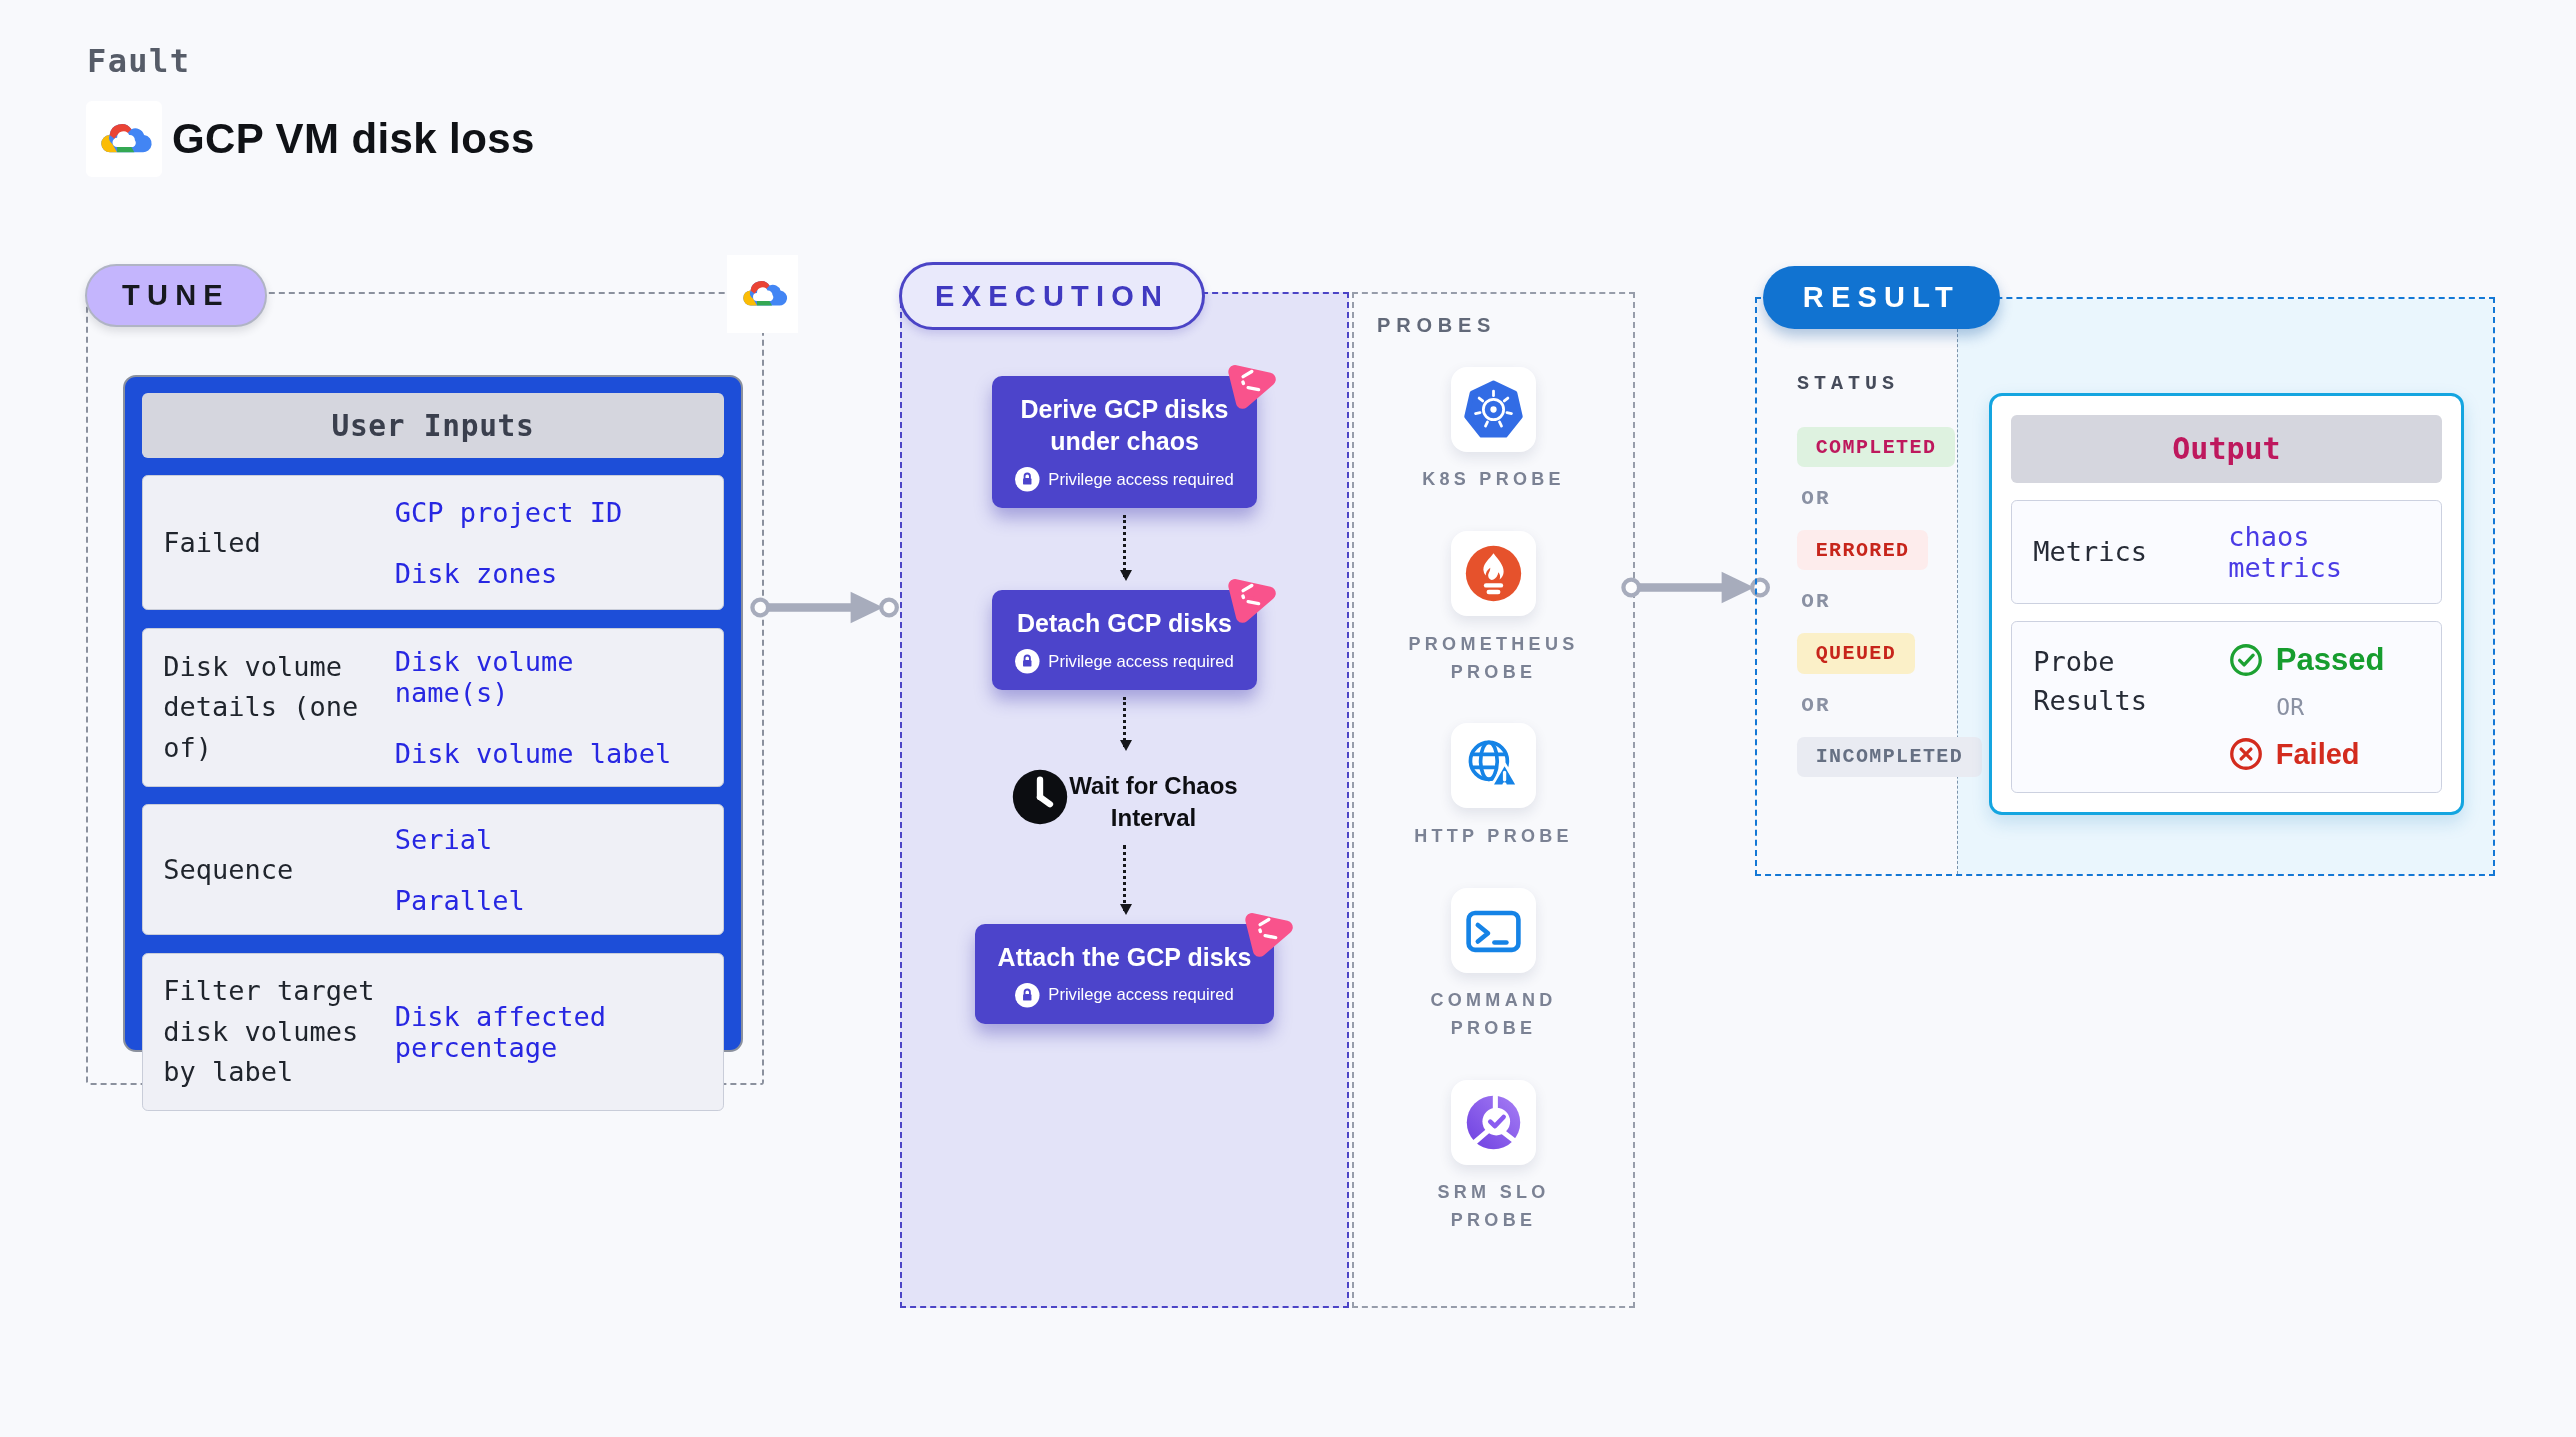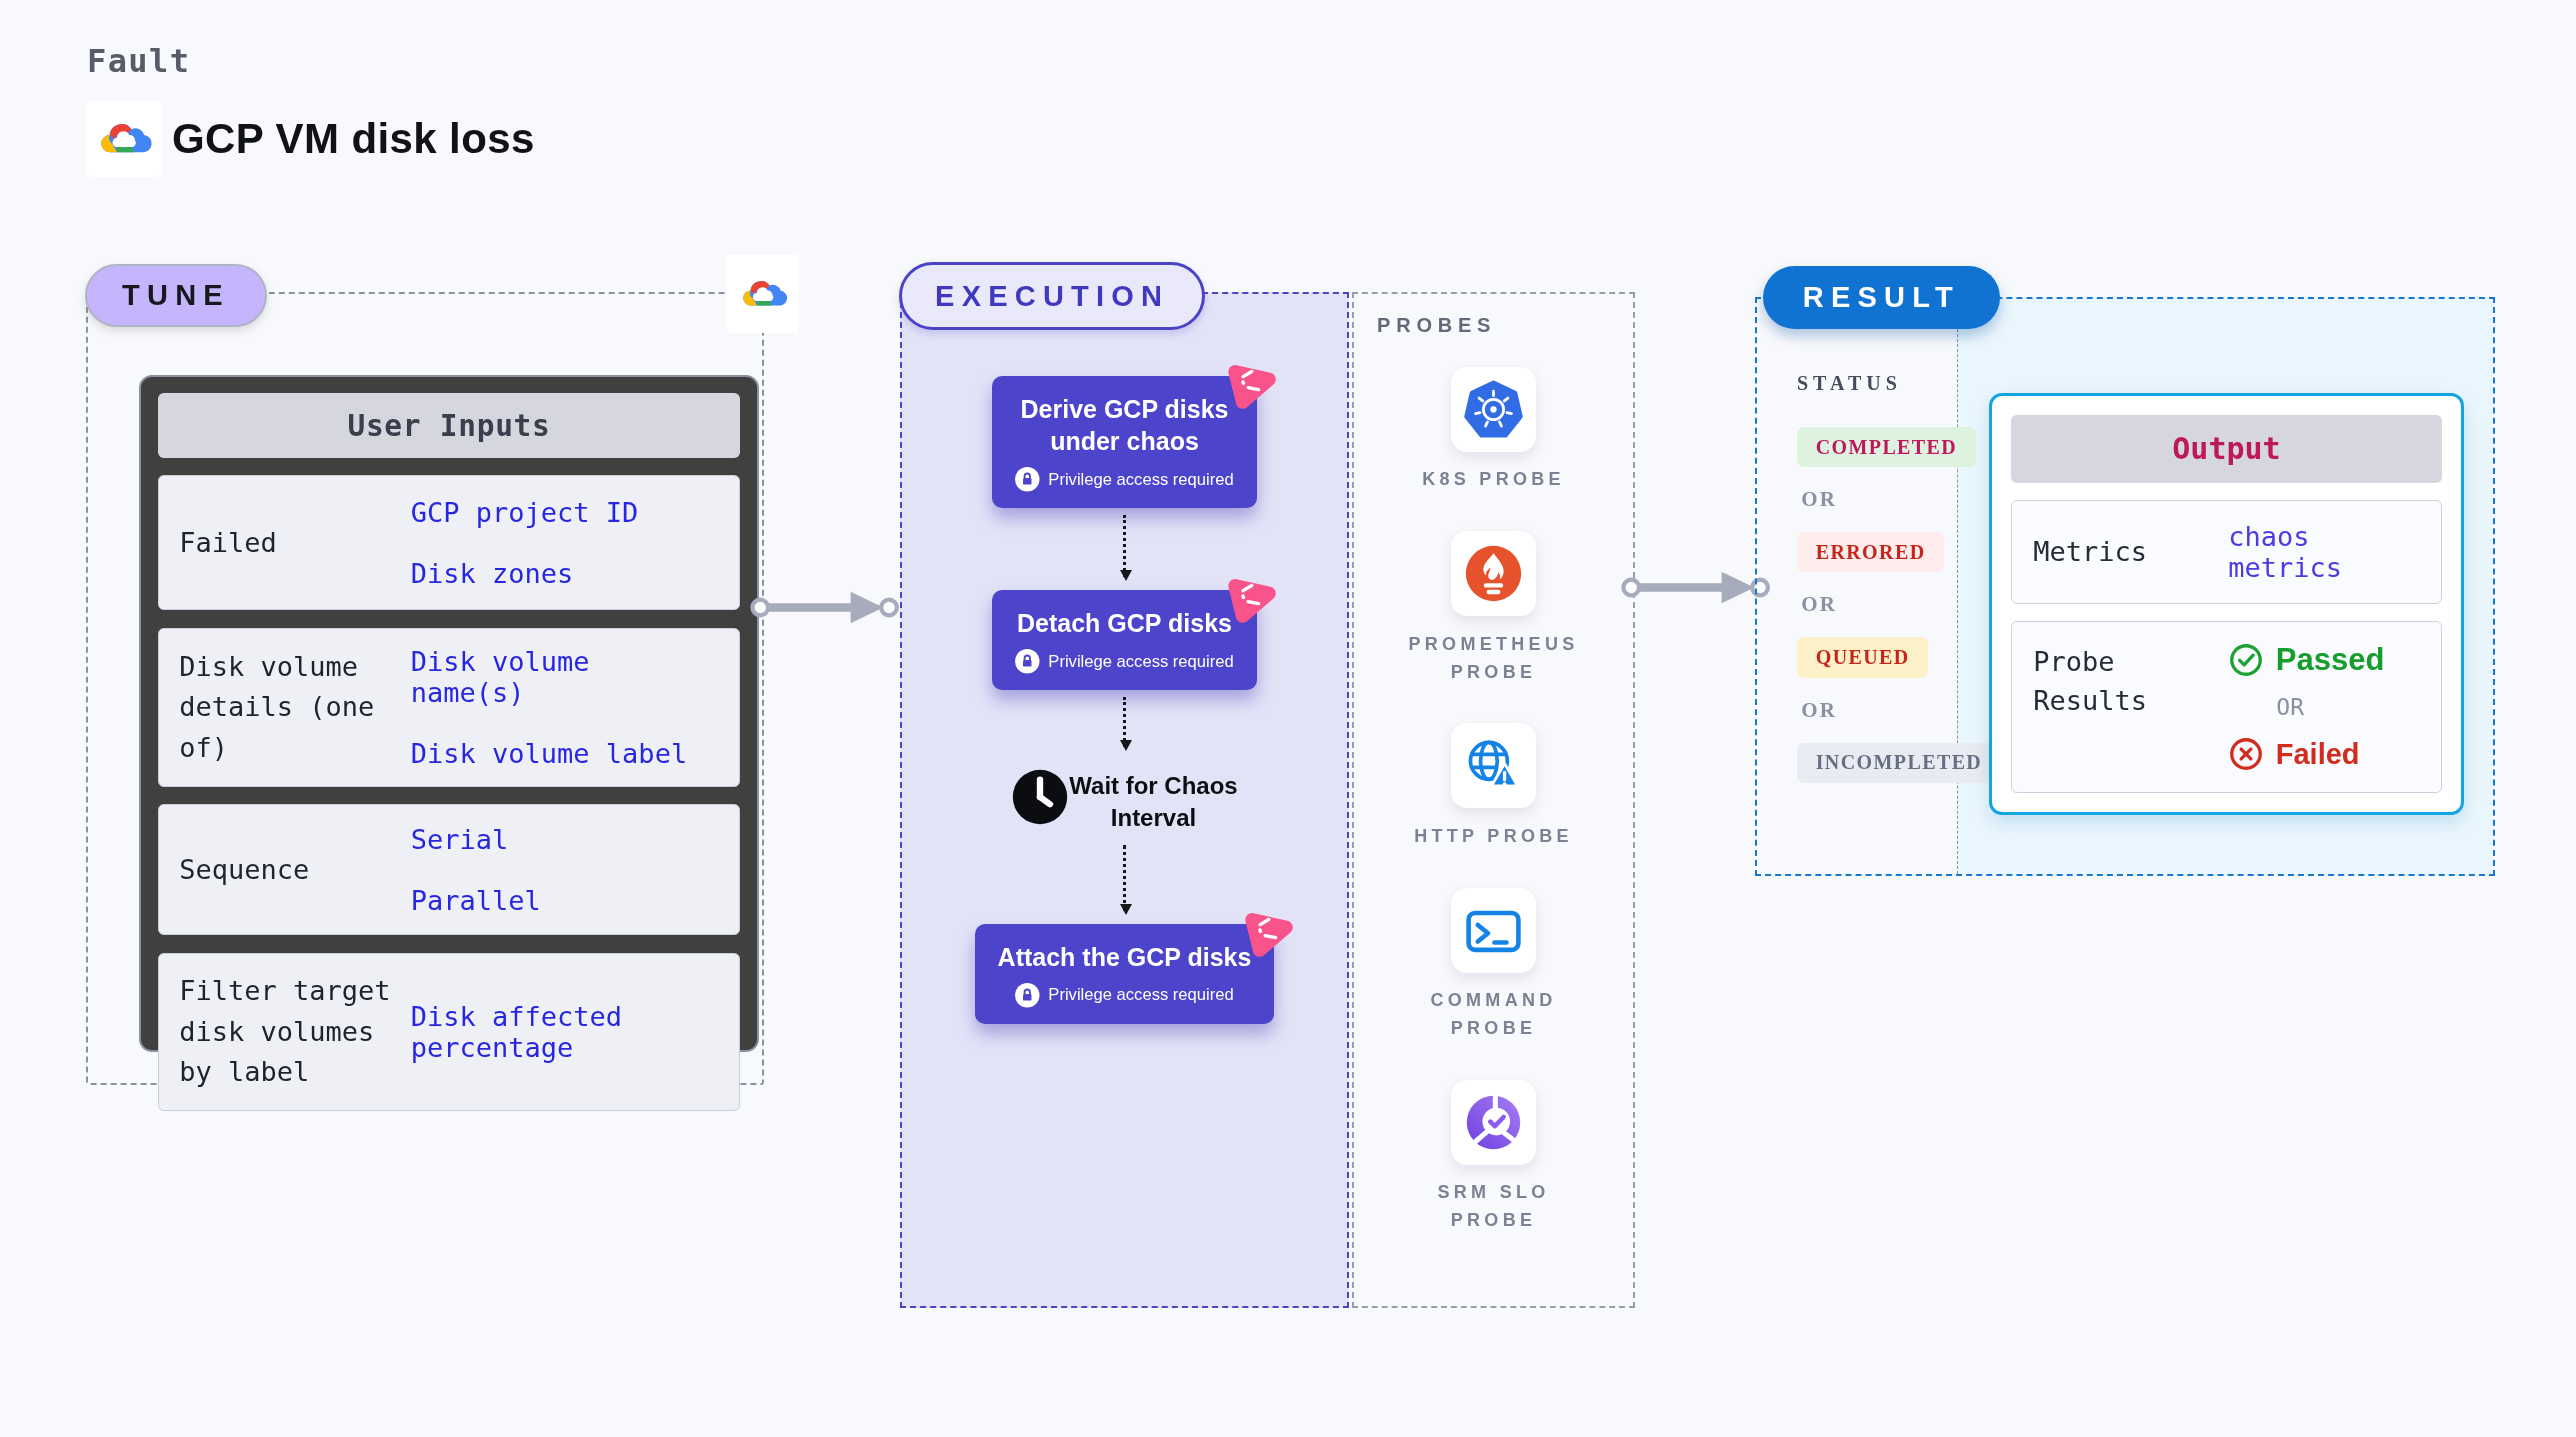--- a/index.html
+++ b/index.html
@@ -21,21 +21,21 @@
     position:absolute;display:flex;align-items:center;justify-content:center;
     border-radius:43px;font-family:"Liberation Sans",sans-serif;font-weight:800;
     white-space:nowrap;z-index:5;
   }
 
   
   .tune-box{position:absolute;left:86px;top:292px;width:674px;height:789px;border:2.9px dashed #8b919e;border-radius:2.9px;}
   .tune-pill{left:-2.9px;top:-30px;height:59px;padding:0 35px;background:#c4b5fd;border:2.9px solid #b0b4c4;color:#17191f;font-size:29px;letter-spacing:7.2px;box-shadow:0 4.3px 8.6px rgba(40,44,60,.14);}
   .gcp-corner{position:absolute;right:-36px;top:-39px;width:71px;height:78px;background:#ffffff;display:flex;align-items:center;justify-content:center;z-index:4;}
   .gcp-corner svg{width:50px;height:40px;}
-  .ui-card{position:absolute;left:51px;top:81px;width:620px;height:677px;background:#404040;border:2.9px solid #8b919e;border-radius:13px;padding:16px 17.3px;box-sizing:border-box;}
+  .ui-card{position:absolute;left:35px;top:81px;width:620px;height:677px;background:#1d4ed8;border:2.9px solid #8b919e;border-radius:13px;padding:16px 17.3px;box-sizing:border-box;}
   .ui-header{height:65px;background:#d5d6de;border-radius:5.8px;display:flex;align-items:center;justify-content:center;font-size:29.5px;font-weight:600;color:#3a3f4d;letter-spacing:0.7px;}
   .ui-row{margin-top:17.3px;border:1.4px solid #c9cdd9;background:#eff0f6;border-radius:5.8px;display:flex;align-items:center;padding:17.3px 20px;box-sizing:border-box;}
   .ui-row .row-label{flex:0 0 220px;font-size:27px;color:#1f242c;line-height:1.5;}
   .ui-values{flex:1;display:flex;flex-direction:column;gap:30px;align-items:flex-start;padding-left:11.5px;}
   .ui-value{font-size:27px;color:#2727e2;}
   .r1{min-height:135px}.r2{min-height:132px}.r3{min-height:131px}.r4{min-height:114px}
 
   
   .h-arrow{position:absolute;width:150px;height:37px;}
 
@@ -63,21 +63,21 @@
   .probes-list{position:absolute;left:0;right:0;top:0;bottom:0;display:flex;flex-direction:column;align-items:center;padding-top:73px;box-sizing:border-box;}
   .probe-item{display:flex;flex-direction:column;align-items:center;margin-bottom:37px;}
   .probe-tile{width:85px;height:85px;background:#fff;border-radius:16px;box-shadow:0 5.8px 13px rgba(30,40,80,.10);display:flex;align-items:center;justify-content:center;}
   .probe-tile svg{width:59px;height:59px;}
   .probe-name{margin-top:14.4px;font-family:"Liberation Sans",sans-serif;font-weight:700;font-size:18px;letter-spacing:4.3px;color:#7b8294;line-height:1.55;text-align:center;white-space:pre-line;}
 
   
   .result-outer{position:absolute;left:1755px;top:297px;width:736px;height:575px;border:2.9px dashed #1478d5;}
   .result-fill{position:absolute;left:200px;top:0;bottom:0;right:0;background:#eaf6fd;border-left:1.4px dashed #7d93ab;}
   .result-pill{left:5.8px;top:-33px;height:63px;padding:0 40px;background:#1173d1;color:#fff;font-size:29px;letter-spacing:7.2px;box-shadow:0 7.2px 13px rgba(10,80,160,.30);}
-  .status-col{position:absolute;left:0;top:0;width:200px;padding:73px 0 0 40px;box-sizing:border-box;font-family:Liberation Serif, serif;}
+  .status-col{position:absolute;left:0;top:0;width:200px;padding:73px 0 0 40px;box-sizing:border-box;font-family:Liberation Mono, monospace;}
   .status-heading{font-weight:800;font-size:20px;letter-spacing:5px;color:#454b5a;margin-bottom:32px;}
   .status-badge{display:inline-block;padding:8.6px 18.7px;border-radius:7.2px;font-weight:800;font-size:20px;letter-spacing:1.4px;white-space:nowrap;}
   .b-completed{background:#def2e0;color:#be185d;}
   .b-errored{background:#fdecec;color:#c7251b;}
   .b-queued{background:#fbf0c8;color:#c7251b;}
   .b-incompleted{background:#e9ebf2;color:#667083;}
   .status-or{margin:20px 0 20px 4.3px;font-weight:700;font-size:21px;color:#8a91a3;letter-spacing:2.2px;}
 
   .output-card{position:absolute;left:232px;top:94px;width:475px;background:#ffffff;border:3.6px solid #14a5e0;border-radius:13px;padding:18.7px;box-sizing:border-box;box-shadow:0 7.2px 17.3px rgba(20,120,190,.18);}
   .output-header{height:68px;background:#d5d6de;border-radius:5.8px;display:flex;align-items:center;justify-content:center;font-size:30px;font-weight:600;color:#be185d;}

